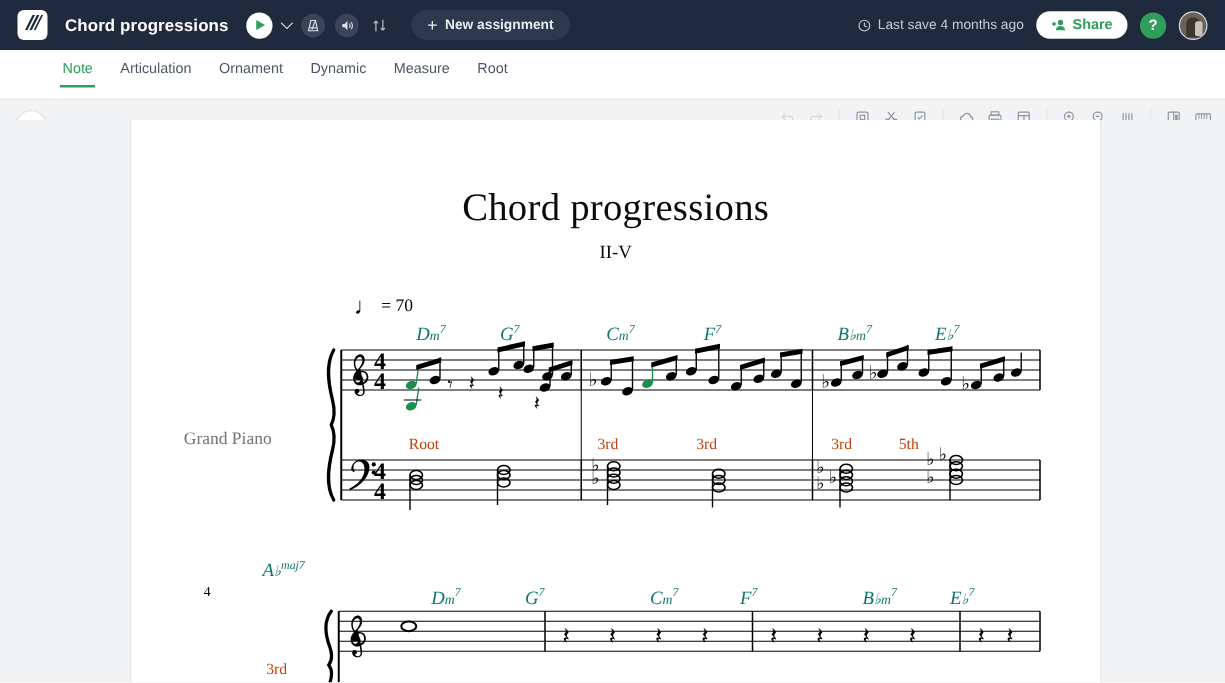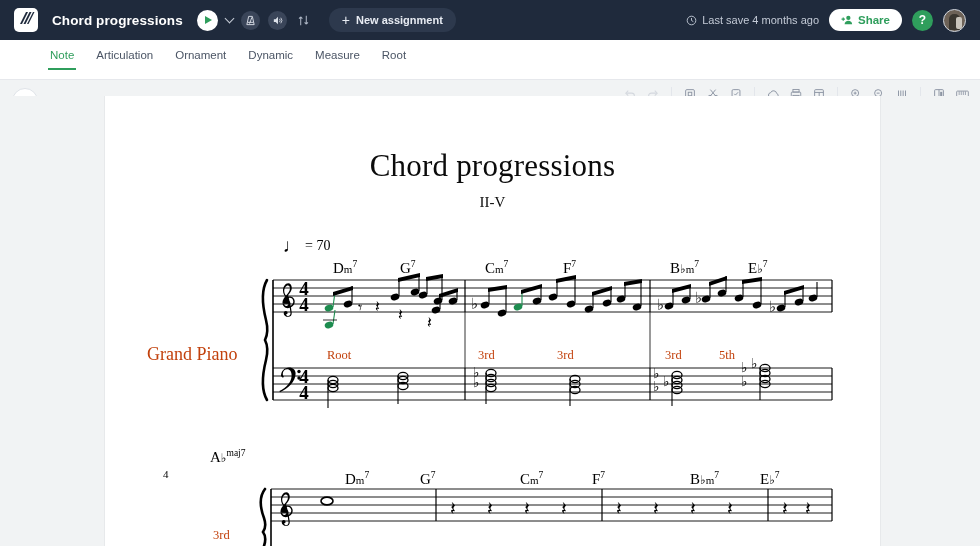--- a/index.html
+++ b/index.html
@@ -150,30 +150,30 @@
     text-align:center; font-family:"Liberation Serif", serif;
     font-size:15px; color:#0b0b0b;
   }
   .tempo {
     position:absolute; left:178px; top:142px;
     font-family:"Liberation Serif", serif; font-size:14px; color:#000;
     display:flex; align-items:center; gap:3px;
   }
   .instr-name {
     position:absolute; left:42px; top:248px;
-    font-family:"Liberation Serif", serif; font-size:18px; color:#c2410c;
+    font-family:"Liberation Serif", serif; font-size:14px; color:#737373;
     white-space:nowrap;
   }
   .sysnum {
     position:absolute; font-family:"Liberation Serif", serif;
     font-size:11px; color:#000;
   }
   .chordlbl {
     position:absolute; font-family:"Liberation Serif", serif;
-    font-size:15px; color:#000000; white-space:nowrap;
+    font-size:15px; color:#0f766e; white-space:nowrap;font-style:italic;
   }
   .chordlbl sup { font-size:9.5px; }
   .chordlbl .flat { font-size:12px; }
   .chordlbl .m { font-size:11px; }
   .deglbl {
     position:absolute; font-family:"Liberation Serif", serif;
     font-size:12.5px; color:#c2410c; white-space:nowrap;
   }
   svg.sv { position:absolute; left:0; top:0; overflow:visible; }
 </style>

